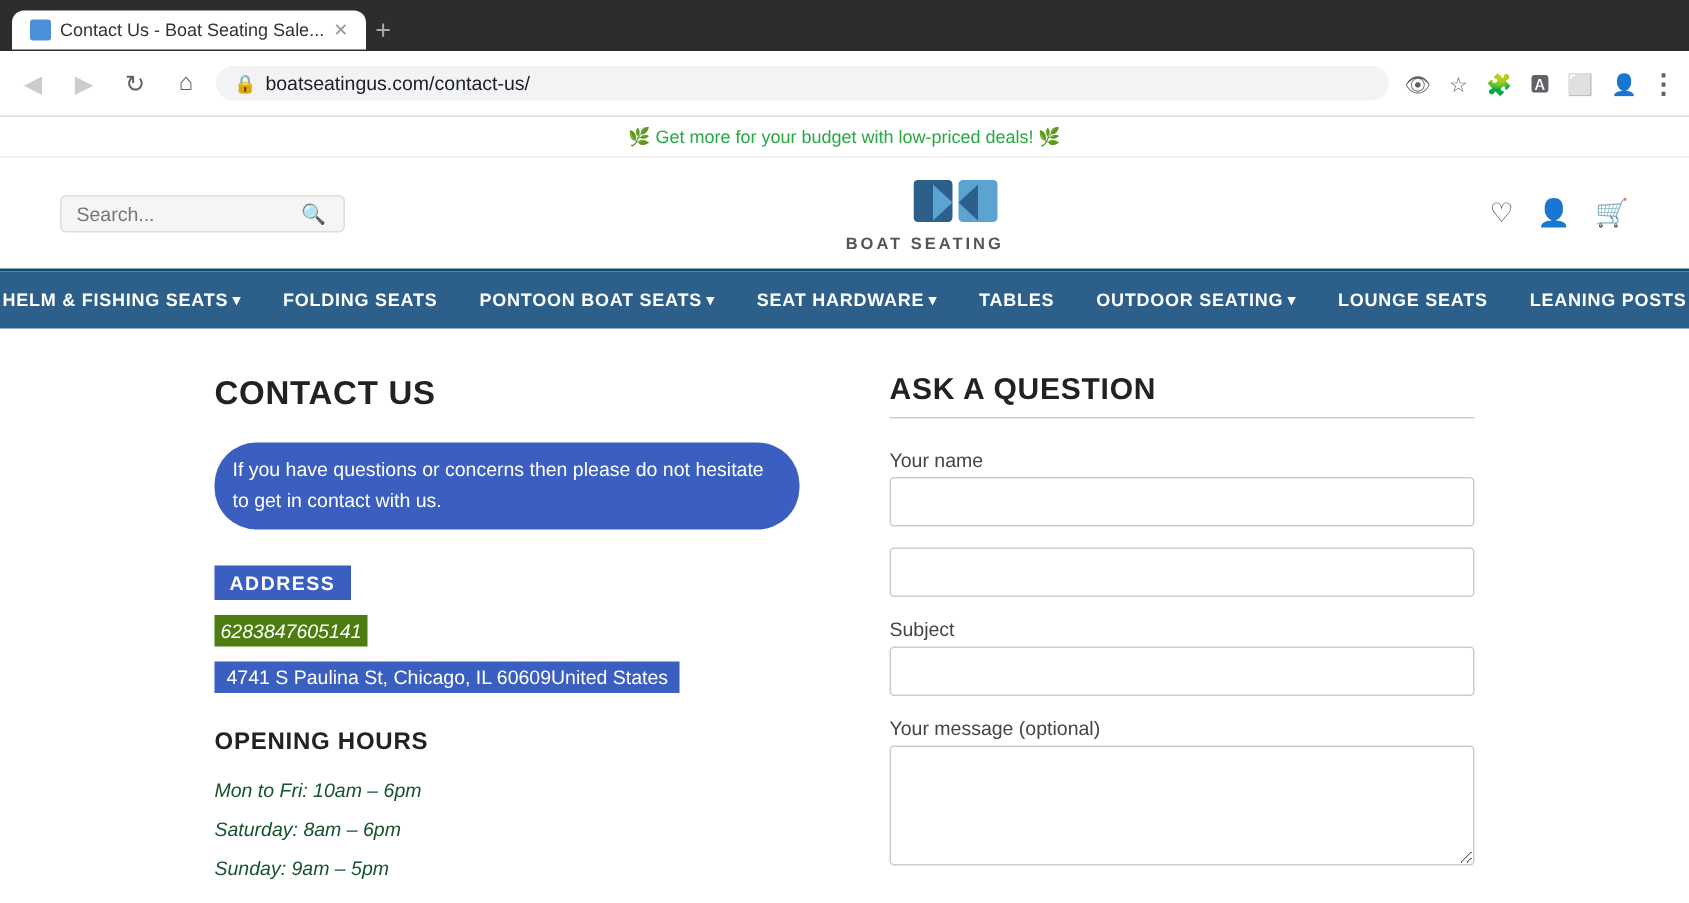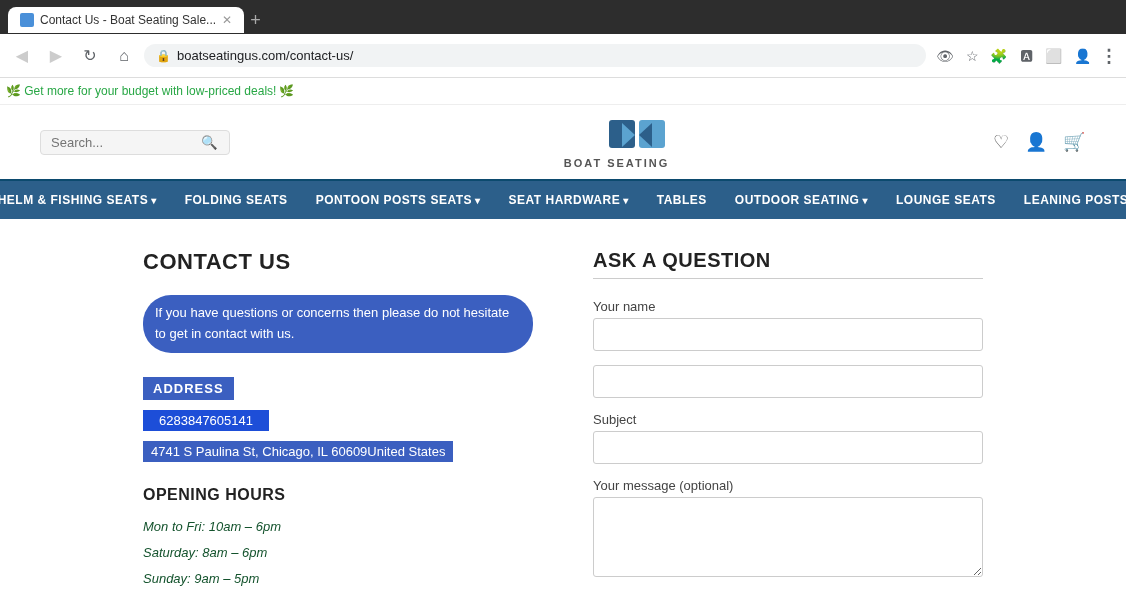--- a/index.html
+++ b/index.html
@@ -19,21 +19,21 @@
     .address-bar { flex: 1; display: flex; align-items: center; background: #f1f3f4; border-radius: 20px; padding: 4px 12px; gap: 6px; font-size: 13px; color: #202124; }
     .address-bar .lock-icon { color: #5f6368; font-size: 12px; }
     .browser-actions { display: flex; gap: 4px; align-items: center; }
     .browser-actions .btn-icon { color: #5f6368; font-size: 14px; cursor: pointer; padding: 4px; }
     .browser-menu-dots { font-size: 18px; font-weight: bold; color: #5f6368; cursor: pointer; }
 
     
     .site-wrapper { width: 1126px; background: #fff; }
 
     
-    .promo-banner { background: #fff; text-align: left; padding: 6px; font-size: 12px; border-bottom: 1px solid #eee; }
+    .promo-banner { background: #fff; text-align: center; padding: 6px; font-size: 12px; border-bottom: 1px solid #eee; }
     .promo-banner span { color: #28a745; }
 
     
     .site-header { display: flex; align-items: center; justify-content: space-between; padding: 10px 40px; border-bottom: 2px solid #0c4a6e; }
     .header-left { width: 200px; display: flex; align-items: center; }
     .search-bar { display: flex; align-items: center; background: #f5f5f5; border: 1px solid #ddd; border-radius: 4px; padding: 4px 10px; width: 190px; }
     .search-bar input { border: none; background: none; outline: none; font-size: 13px; width: 150px; color: #666; }
     .search-icon-btn { background: none; border: none; cursor: pointer; color: #666; }
     .logo-center { display: flex; flex-direction: column; align-items: flex-end; }
     .logo-text { font-size: 11px; letter-spacing: 2px; color: #555; font-weight: 600; margin-top: 2px; }
@@ -47,21 +47,21 @@
     .main-nav a .chevron { font-size: 10px; }
 
     
     .page-content { display: flex; padding: 30px 80px; gap: 60px; max-width: 1000px; margin: 0 auto; }
 
     
     .contact-left { flex: 1; min-width: 300px; }
     .contact-title { font-size: 22px; font-weight: 700; color: #222; margin-bottom: 20px; letter-spacing: 0.5px; }
     .contact-intro { background: #3b5fc0; color: #fff; padding: 8px 12px; font-size: 13px; margin-bottom: 24px; line-height: 1.6; border-radius: 28px; }
     .address-label { background: #3b5fc0; color: #fff; display: inline-block; padding: 4px 10px; font-size: 13px; font-weight: 700; margin-bottom: 10px; letter-spacing: 1px; }
-    .phone-number { background: #1d4ed8; color: #fff; display: inline-block; padding: 3px 16px; font-size: 13px; margin-bottom: 10px; }
+    .phone-number { background: #4d7c0f; color: #fff; display: inline-block; padding: 3px 4px; font-size: 13px; margin-bottom: 10px; font-style: italic; }
     .address-text { background: #3b5fc0; color: #fff; display: inline-block; padding: 3px 8px; font-size: 13px; margin-bottom: 24px; }
     .hours-title { font-size: 16px; font-weight: 700; color: #222; margin-bottom: 10px; letter-spacing: 0.5px; }
     .hours-list { font-size: 13px; color: #14532d; line-height: 2; font-style: italic; }
 
     
     .contact-right { flex: 1; min-width: 340px; }
     .question-title { font-size: 20px; font-weight: 700; color: #222; margin-bottom: 6px; letter-spacing: 0.5px; }
     .divider { border: none; border-top: 1px solid #ccc; margin-bottom: 20px; }
     .form-group { margin-bottom: 14px; }
     .form-group label { display: block; font-size: 13px; color: #444; margin-bottom: 4px; }
@@ -136,21 +136,21 @@
 
   <nav class="main-nav">
     <a href="#">
       <span>HELM &amp; FISHING SEATS</span>
       <span class="chevron">▾</span>
     </a>
     <a href="#">
       <span>FOLDING SEATS</span>
     </a>
     <a href="#">
-      <span>PONTOON POSTS SEATS</span>
+      <span>PONTOON BOAT SEATS</span>
       <span class="chevron">▾</span>
     </a>
     <a href="#">
       <span>SEAT HARDWARE</span>
       <span class="chevron">▾</span>
     </a>
     <a href="#">
       <span>TABLES</span>
     </a>
     <a href="#">

